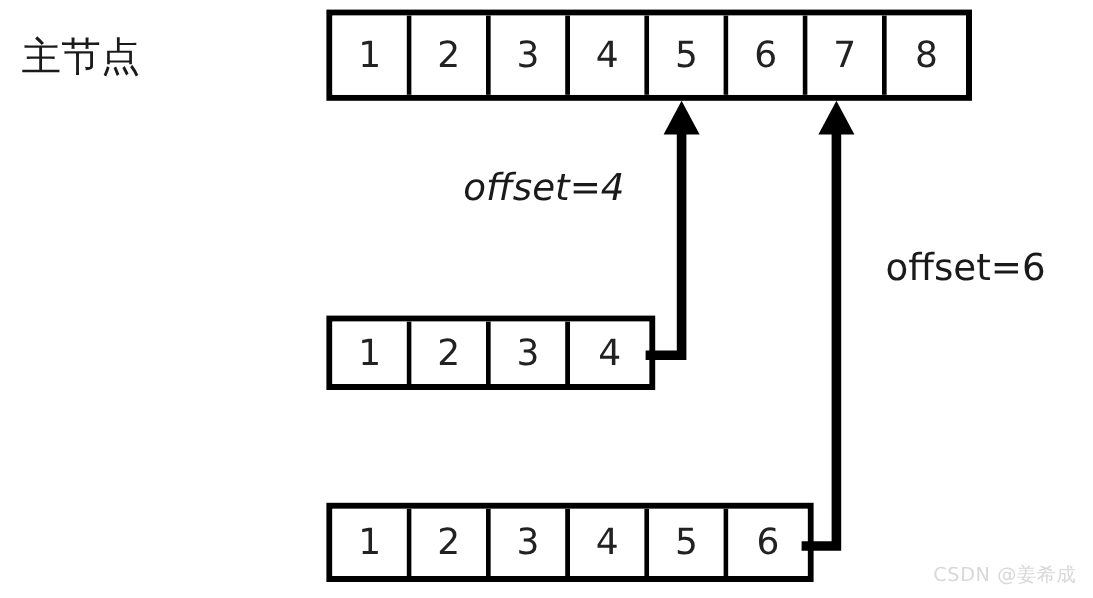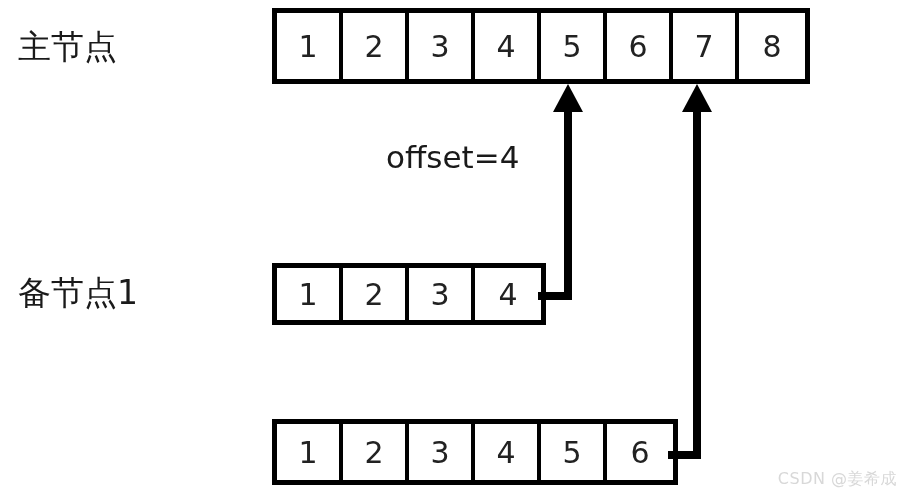--- a/index.html
+++ b/index.html
@@ -65,21 +65,21 @@
   }
 
   
   .offset-label {
     position: absolute;
     font-size: 31px;
     line-height: 1;
     color: #1a1a1a;
     white-space: nowrap;
   }
-  #offset-label-1 { left: 386px; top: 142px; }
+  #offset-label-1 { left: 386px; top: 142px; font-style: italic; }
   #offset-label-2 { left: 738px; top: 208px; }
 
   
   #watermark {
     position: absolute;
     right: 14px;
     bottom: 8px;
     font-size: 16px;
     color: #d8d8d8;
     white-space: nowrap;
@@ -87,21 +87,20 @@
     margin-left: 16px;
   }
 </style>
 </head>
 <body>
 
 <div id="canvas">
 
   <div class="row-label" id="label-master">主节点</div>
 
-  <div class="row-label" id="label-replica1">备节点1</div>
 
 
   <div class="array" id="array-master">
     <div class="cell">1</div>
     <div class="cell">2</div>
     <div class="cell">3</div>
     <div class="cell">4</div>
     <div class="cell">5</div>
     <div class="cell">6</div>
     <div class="cell">7</div>
@@ -132,16 +131,17 @@
     </g>
 
     <g>
       <path d="M 668 455 L 697 455 L 697 100" fill="none" stroke="#000000" stroke-width="8" stroke-linecap="butt" stroke-linejoin="miter"></path>
       <polygon points="697,84 682,112 712,112" fill="#000000"></polygon>
     </g>
   </svg>
 
   <div class="offset-label" id="offset-label-1">offset=4</div>
 
+  <div class="offset-label" id="offset-label-2">offset=6</div>
 
   <div id="watermark">CSDN @姜希成</div>
 
 </div>
 
 </body></html>

